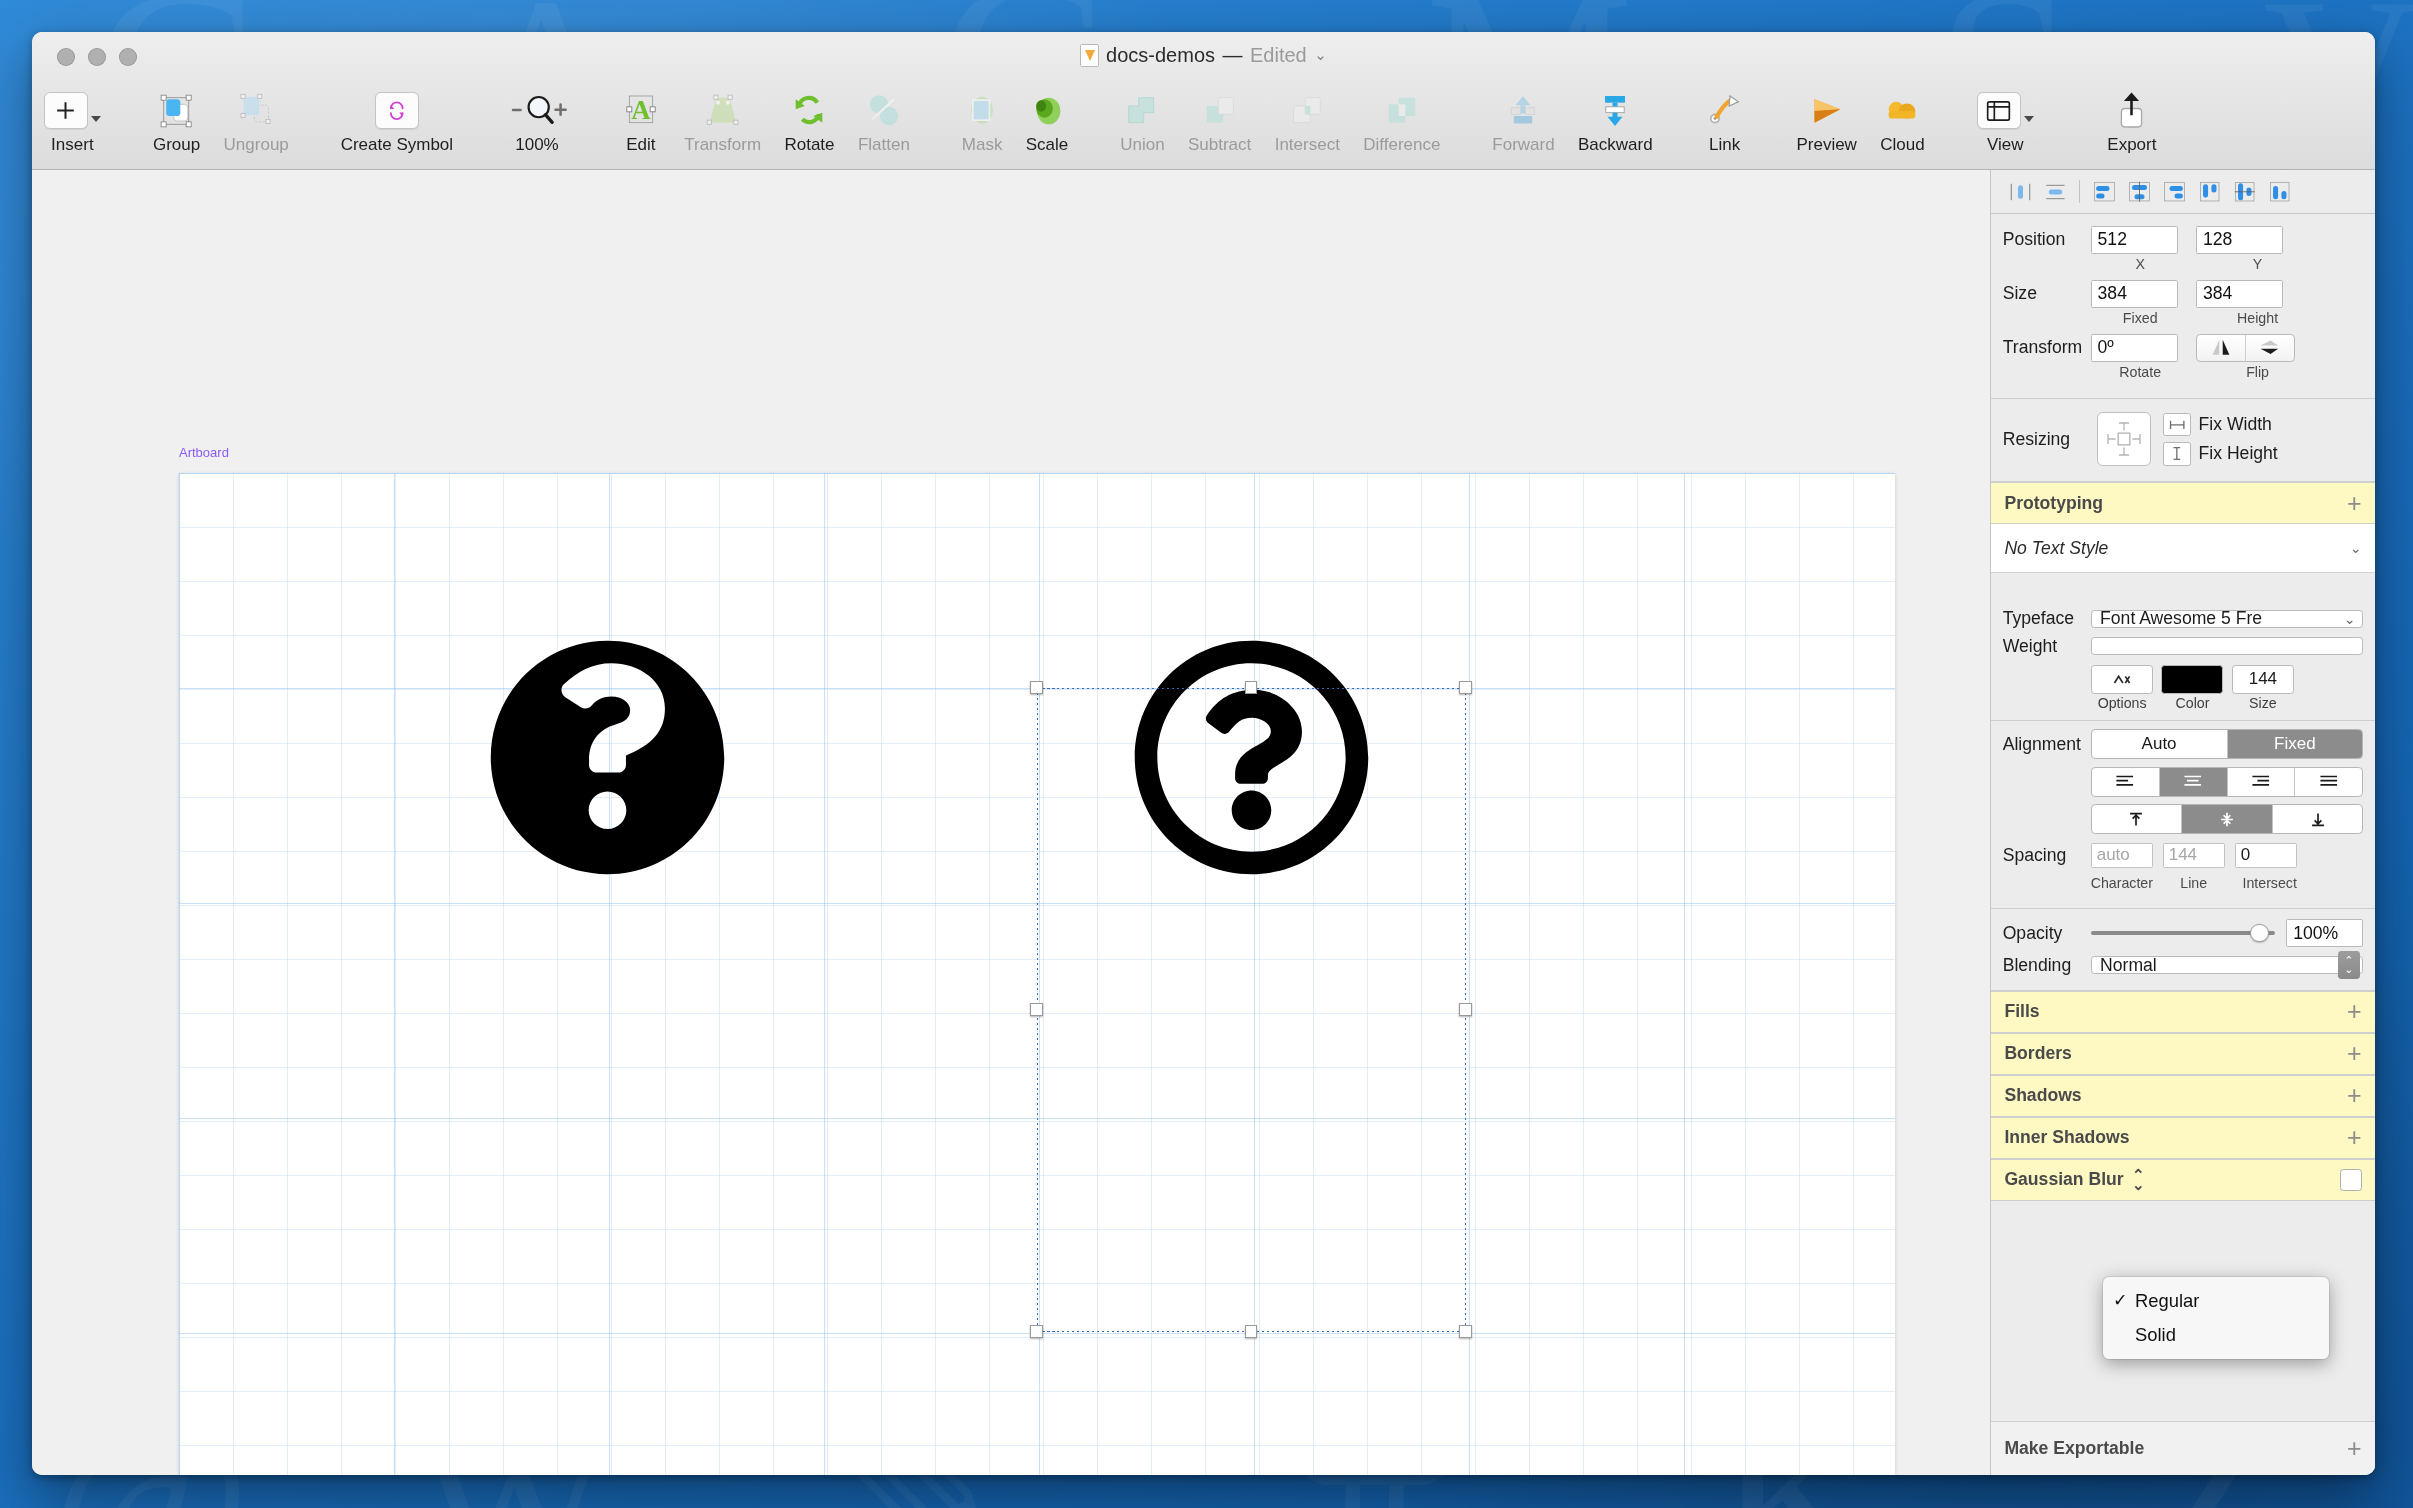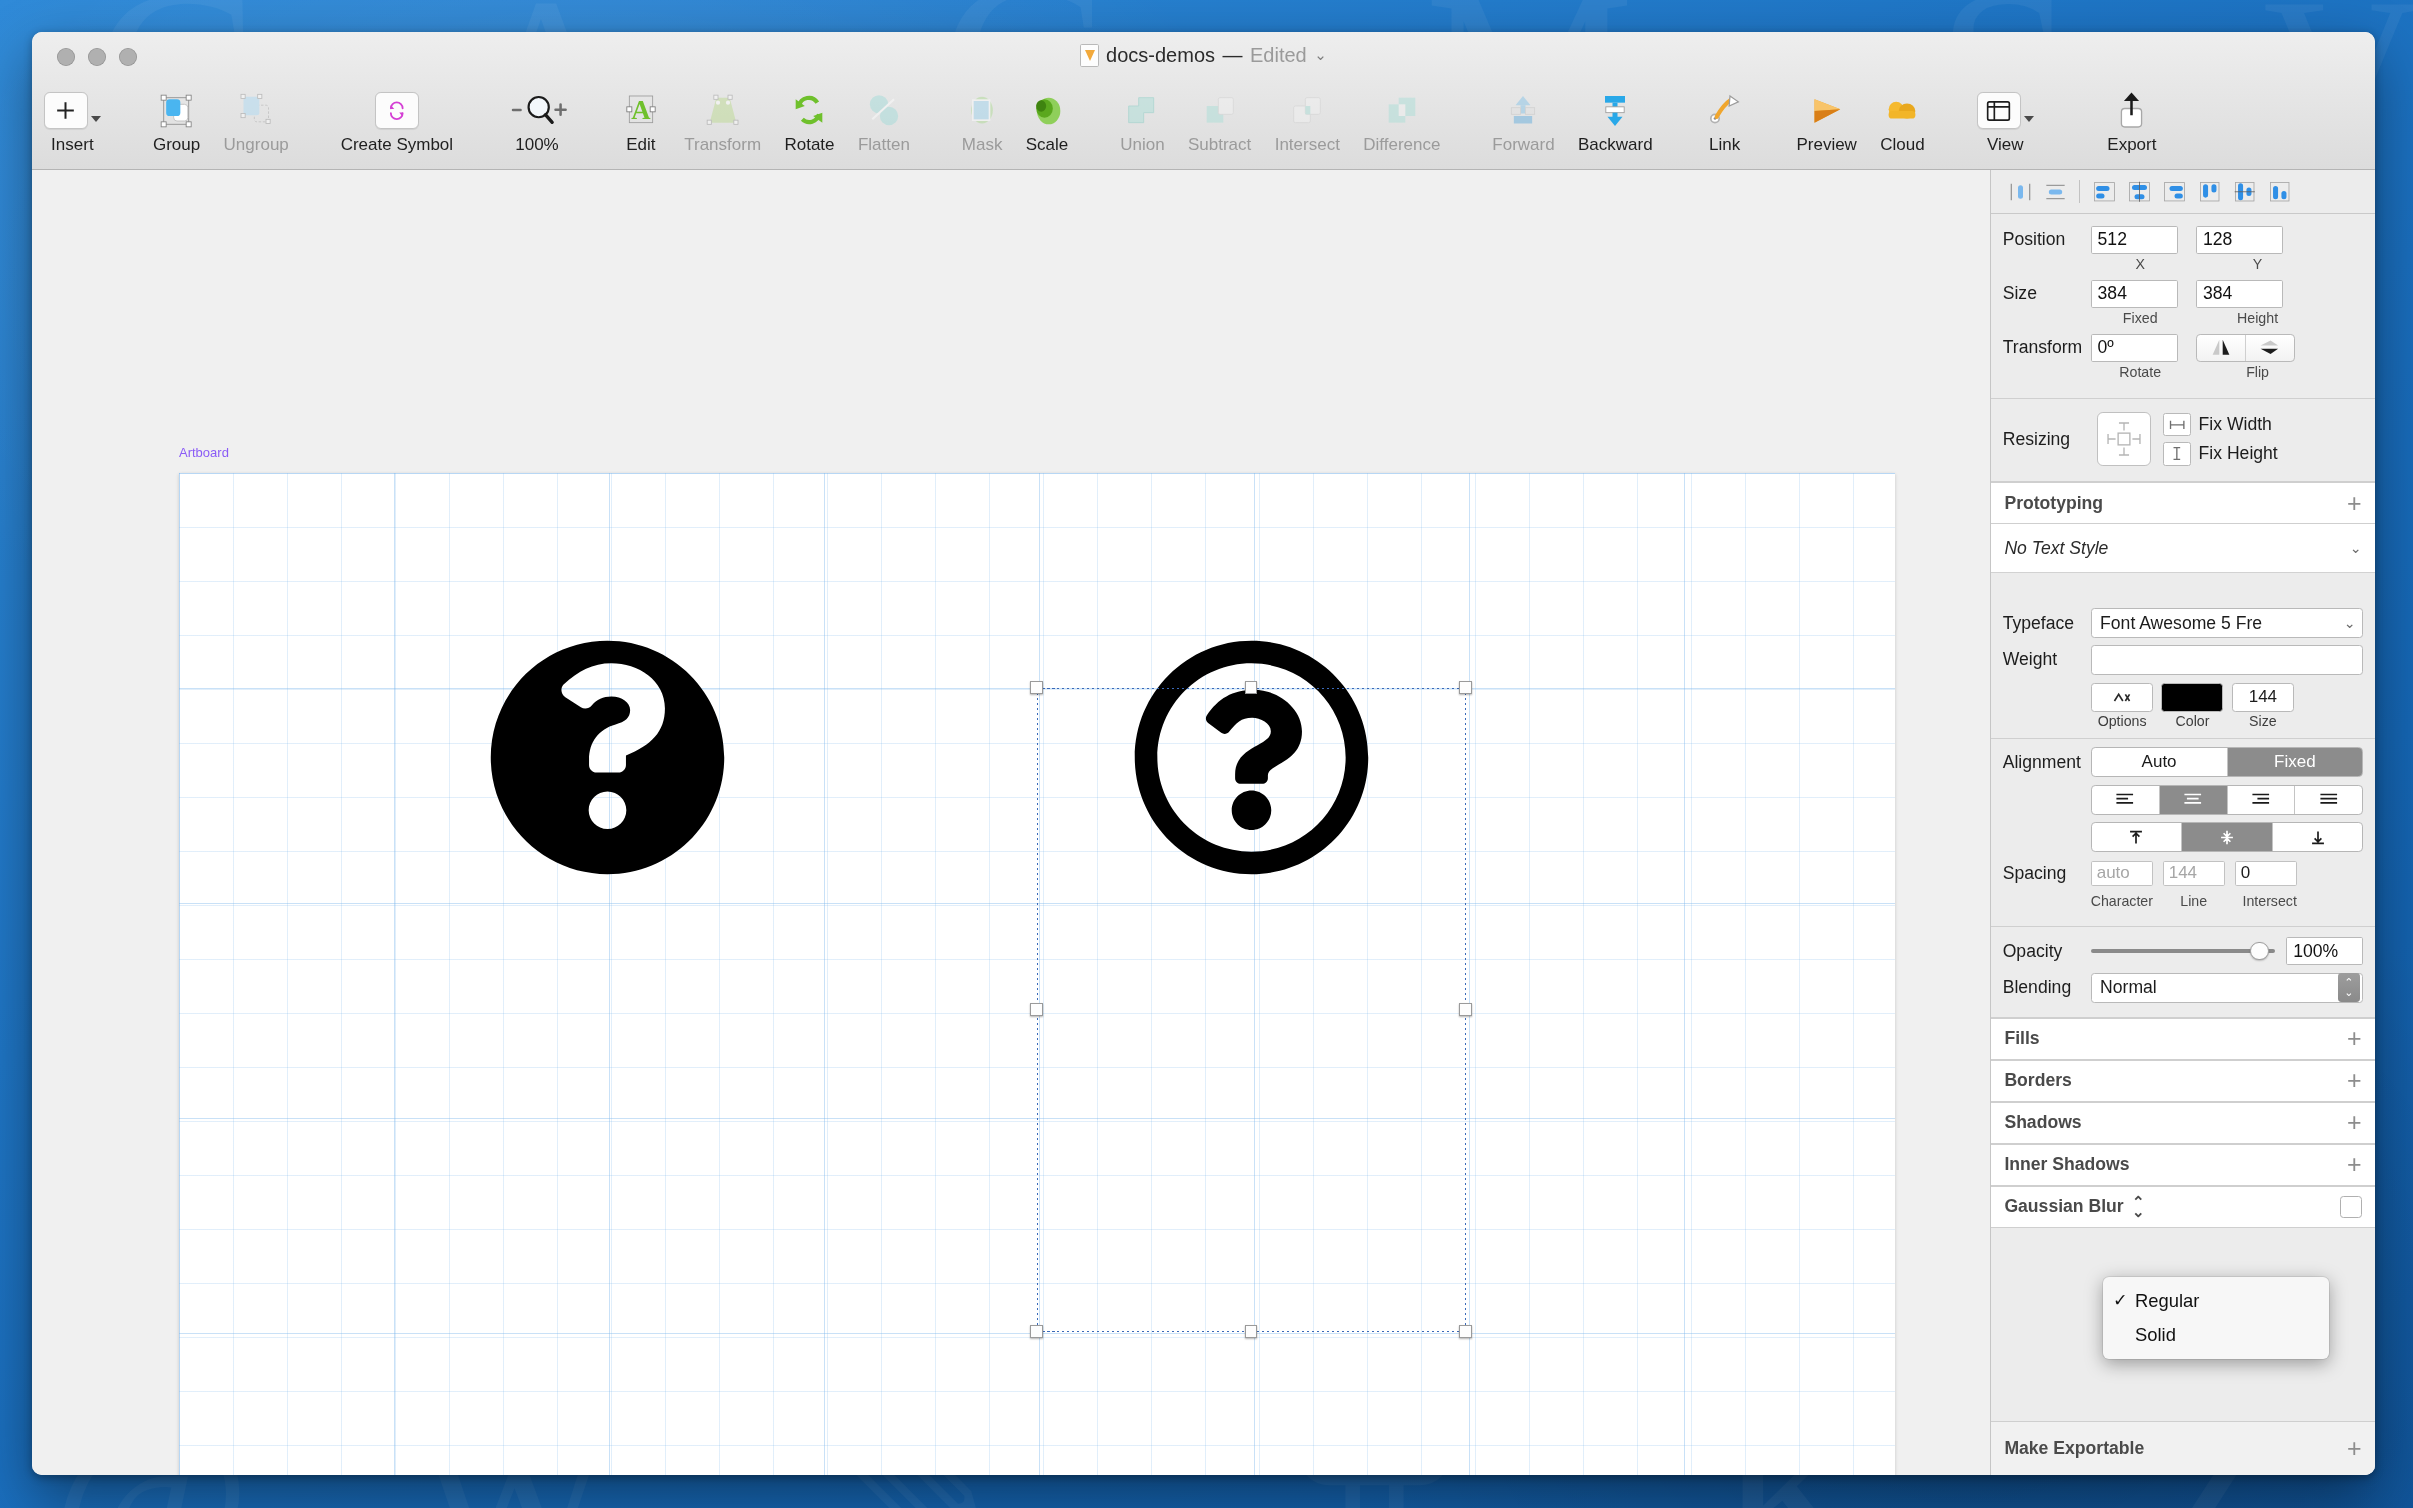--- a/index.html
+++ b/index.html
@@ -184,33 +184,33 @@
   }
   .fixcol{margin-left:11.7px;display:flex;flex-direction:column;gap:5.9px;}
   .fixrow{display:flex;align-items:center;gap:7.5px;}
   .fixbox{width:28px;height:23.5px;border:0.8px solid #b9b9b9;border-radius:2.5px;background:#fff;
           display:flex;align-items:center;justify-content:center;}
   .fixlabel{font-size:17.6px;}
 
   .sechead {
     height:42px; display:flex;align-items:center;justify-content:space-between;
     padding:0 13.4px; font-size:17.6px; font-weight:bold; color:#4a4a4a;
-    background:#ffffff; border-top:0.8px solid #cfcfcf; border-bottom:0.8px solid #cfcfcf;
+    background:#fef9c3; border-top:0.8px solid #cfcfcf; border-bottom:0.8px solid #cfcfcf;
   }
   .plus { font-size:25px; color:#8d8d8d; font-weight:300; line-height:1; }
 
   .white-row {
     background:#fff; height:49px; display:flex;align-items:center;justify-content:space-between;
     padding:0 13.4px; border-bottom:0.8px solid #d2d2d2;
   }
   .nostyle { font-style:italic; font-size:17.6px; color:#2b2b2b; }
   .chev { color:#6b6b6b; font-size:14.2px; }
 
   .select {
-    background:#fff;border:0.8px solid #b9b9b9;border-radius:3.4px;height:30px;
+    background:#fff;border:0.8px solid #b9b9b9;border-radius:3.4px;height:18px;
     display:flex;align-items:center;justify-content:space-between;padding:0 6.7px 0 8.4px;
     font-size:17.6px;
   }
 
   .seg {
     height:30px;border:0.8px solid #b6b6b6;border-radius:4.2px;overflow:hidden;
     display:flex; background:#fff;
   }
   .seg > div { flex:1; display:flex;align-items:center;justify-content:center;
                font-size:17px; color:#1a1a1a; }

